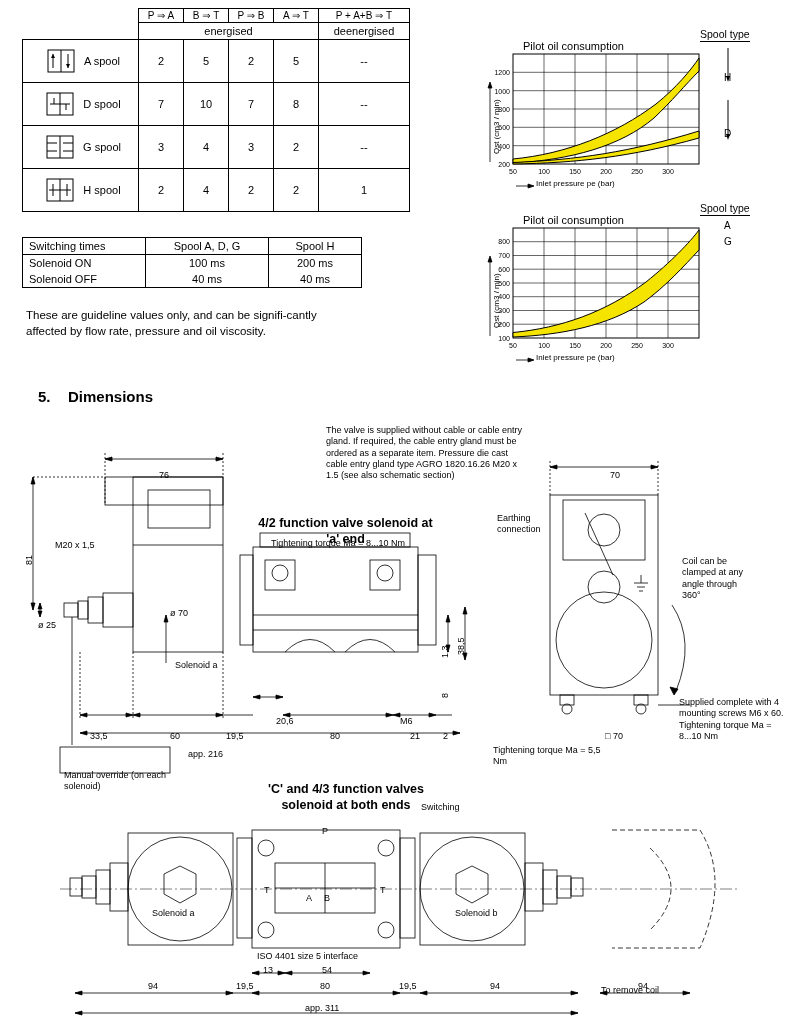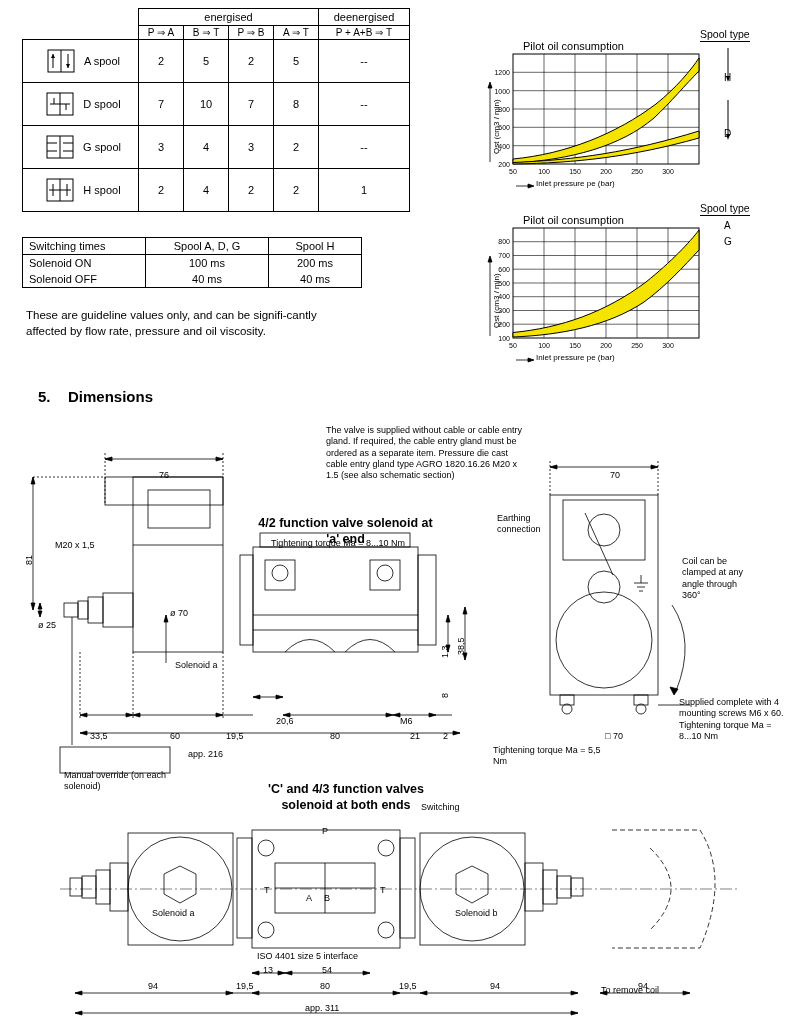--- a/index.html
+++ b/index.html
@@ -42,31 +42,31 @@
   .vert{transform:rotate(-90deg);transform-origin:left top;white-space:nowrap;}
   svg{display:block;}
 </style>
 </head>
 <body>
 
 <div class="abs" id="spool-table">
   <table>
     <tbody>
         <tr>
-      <td class="nb" style="border:none;width:112px;"></td>
-      <td class="hdr-grp" colspan="4" style="border:1px solid #000;border-bottom:none;text-align:center;">energised</td>
-      <td class="hdr-grp" style="border:1px solid #000;border-bottom:none;text-align:center;">deenergised</td>
-    </tr>
-    <tr>
       <td class="nb" style="border:none;"></td>
       <td class="col-sub">P ⇒ A</td>
       <td class="col-sub">B ⇒ T</td>
       <td class="col-sub">P ⇒ B</td>
       <td class="col-sub">A ⇒ T</td>
       <td class="col-sub">P + A+B ⇒ T</td>
+    </tr>
+    <tr>
+      <td class="nb" style="border:none;width:112px;"></td>
+      <td class="hdr-grp" colspan="4" style="border:1px solid #000;border-bottom:none;text-align:center;">energised</td>
+      <td class="hdr-grp" style="border:1px solid #000;border-bottom:none;text-align:center;">deenergised</td>
     </tr>
 
     <tr>
       <td class="spoolcell">
         <span class="sym">
           <svg width="34" height="30" viewBox="0 0 34 30">
                 <rect x="4" y="4" width="26" height="22" fill="none" stroke="#000"></rect>
                 <line x1="17" y1="4" x2="17" y2="26" stroke="#000"></line>
                 <line x1="9" y1="8" x2="9" y2="22" stroke="#000"></line>
                 <polygon points="9,8 7,12 11,12" fill="#000"></polygon>

